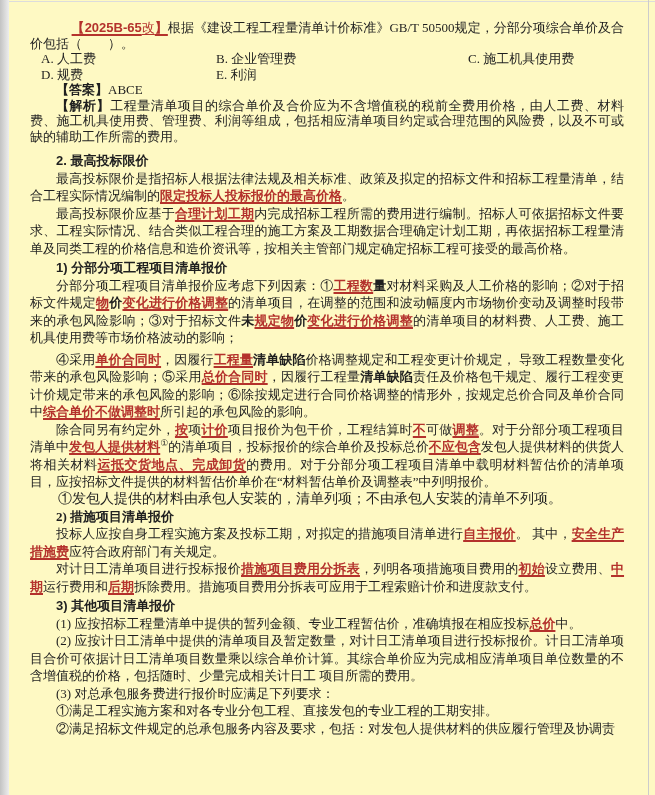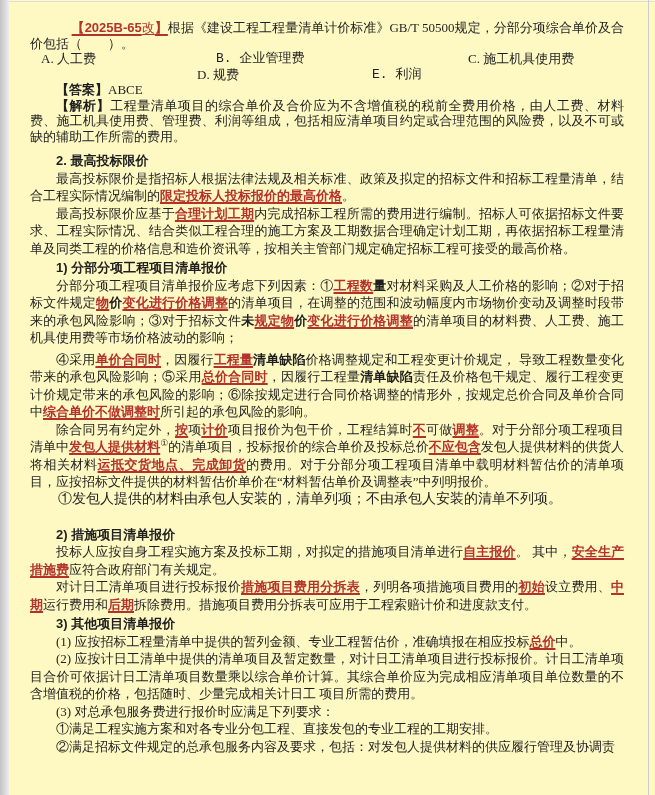--- a/index.html
+++ b/index.html
@@ -32,24 +32,24 @@
     text-decoration:underline; text-decoration-color:var(--red);
     text-decoration-thickness:1.5px; text-underline-offset:2px;
   }
   .run-r{
     color:var(--red);
     text-decoration:underline; text-decoration-color:var(--red);
     text-underline-offset:2px;
   }
   sup.run-sup{ font-size:9px; line-height:0; }
   .options{ margin:0; }
-  .opt-row{ display:flex; line-height:15.5px;justify-content:flex-end; }
+  .opt-row{ display:flex; line-height:15.5px; }
   .opt-row .opt{ white-space:nowrap; }
   .opt-row .opt:nth-child(1){ margin-left:11px; width:175px; }
-  .opt-row .opt:nth-child(2){ width:252px;font-family:Liberation Mono, monospace; }
+  .opt-row .opt:nth-child(2){ width:252px; }
   .opt-row .opt:nth-child(3){ flex:1; }
   .footnote{ font-size:14px; line-height:15px; }
 </style>
 </head>
 <body>
 
 <div class="page">
   <div class="edge-left"></div>
   <div class="edge-top"></div>
   <div class="edge-right"></div>
@@ -69,21 +69,21 @@
       <p class="blk  sec-qa"><span class="run-b">【答案】</span><span>ABCE</span></p>
       <p class="blk  sec-qa"><span class="run-b">【解析】</span><span>工程量清单项目的综合单价及合价应为不含增值税的税前全费用价格，由人工费、材料费、施工机具使用费、管理费、利润等组成，包括相应清单项目约定或合理范围的风险费，以及不可或缺的辅助工作所需的费用。</span></p>
       <p class="blk heading" style="margin-top: 8px;"><span>2. 最高投标限价</span></p>
       <p class="blk "><span>最高投标限价是指招标人根据法律法规及相关标准、政策及拟定的招标文件和招标工程量清单，结合工程实际情况编制的</span><span class="run-ru">限定投标人投标报价的最高价格</span><span>。</span></p>
       <p class="blk "><span>最高投标限价应基于</span><span class="run-ru">合理计划工期</span><span>内完成招标工程所需的费用进行编制。招标人可依据招标文件要求、工程实际情况、结合类似工程合理的施工方案及工期数据合理确定计划工期，再依据招标工程量清单及同类工程的价格信息和造价资讯等，按相关主管部门规定确定招标工程可接受的最高价格。</span></p>
       <p class="blk heading" style="margin-top: 2px;"><span>1) 分部分项工程项目清单报价</span></p>
       <p class="blk "><span>分部分项工程项目清单报价应考虑下列因素：①</span><span class="run-ru">工程数</span><span class="run-b">量</span><span>对材料采购及人工价格的影响；②对于招标文件规定</span><span class="run-ru">物</span><span class="run-b">价</span><span class="run-ru">变化进行价格调整</span><span>的清单项目，在调整的范围和波动幅度内市场物价变动及调整时段带来的承包风险影响；③对于招标文件</span><span class="run-b">未</span><span class="run-ru">规定物</span><span class="run-b">价</span><span class="run-ru">变化进行价格调整</span><span>的清单项目的材料费、人工费、施工机具使用费等市场价格波动的影响；</span></p>
       <p class="blk " style="margin-top: 4px;"><span>④采用</span><span class="run-ru">单价合同时</span><span>，因履行</span><span class="run-ru">工程量</span><span class="run-b">清单缺陷</span><span>价格调整规定和工程变更计价规定， 导致工程数量变化带来的承包风险影响；⑤采用</span><span class="run-ru">总价合同时</span><span>，因履行工程量</span><span class="run-b">清单缺陷</span><span>责任及价格包干规定、履行工程变更计价规定带来的承包风险的影响；⑥除按规定进行合同价格调整的情形外，按规定总价合同及单价合同中</span><span class="run-ru">综合单价不做调整时</span><span>所引起的承包风险的影响。</span></p>
       <p class="blk "><span>除合同另有约定外，</span><span class="run-ru">按</span><span>项</span><span class="run-ru">计价</span><span>项目报价为包干价，工程结算时</span><span class="run-ru">不</span><span>可做</span><span class="run-ru">调整</span><span>。对于分部分项工程项目清单中</span><span class="run-ru">发包人提供材料</span><sup class="run-sup">①</sup><span>的清单项目，投标报价的综合单价及投标总价</span><span class="run-ru">不应包含</span><span>发包人提供材料的供货人将相关材料</span><span class="run-ru">运抵交货地点、完成卸货</span><span>的费用。对于分部分项工程项目清单中载明材料暂估价的清单项目，应按招标文件提供的材料暂估价单价在“材料暂估单价及调整表”中列明报价。</span></p>
       <p class="blk  footnote"><span>①发包人提供的材料由承包人安装的，清单列项；不由承包人安装的清单不列项。</span></p>
-      <p class="blk heading" style="margin-top: 20px;"><span>2) 措施项目清单报价</span></p>
+      <p class="blk heading" style="margin-top: 2px; font-family: Liberation Serif, serif;"><span>2) 措施项目清单报价</span></p>
       <p class="blk "><span>投标人应按自身工程实施方案及投标工期，对拟定的措施项目清单进行</span><span class="run-ru">自主报价</span><span>。 其中，</span><span class="run-ru">安全生产措施费</span><span>应符合政府部门有关规定。</span></p>
       <p class="blk "><span>对计日工清单项目进行投标报价</span><span class="run-ru">措施项目费用分拆表</span><span>，列明各项措施项目费用的</span><span class="run-ru">初始</span><span>设立费用、</span><span class="run-ru">中期</span><span>运行费用和</span><span class="run-ru">后期</span><span>拆除费用。措施项目费用分拆表可应用于工程索赔计价和进度款支付。</span></p>
       <p class="blk heading" style="margin-top: 2px;"><span>3) 其他项目清单报价</span></p>
       <p class="blk "><span>(1) 应按招标工程量清单中提供的暂列金额、专业工程暂估价，准确填报在相应投标</span><span class="run-ru">总价</span><span>中。</span></p>
       <p class="blk "><span>(2) 应按计日工清单中提供的清单项目及暂定数量，对计日工清单项目进行投标报价。计日工清单项目合价可依据计日工清单项目数量乘以综合单价计算。其综合单价应为完成相应清单项目单位数量的不含增值税的价格，包括随时、少量完成相关计日工 项目所需的费用。</span></p>
       <p class="blk "><span>(3) 对总承包服务费进行报价时应满足下列要求：</span></p>
       <p class="blk "><span>①满足工程实施方案和对各专业分包工程、直接发包的专业工程的工期安排。</span></p>
       <p class="blk "><span>②满足招标文件规定的总承包服务内容及要求，包括：对发包人提供材料的供应履行管理及协调责</span></p>
     </div>
 </div>

